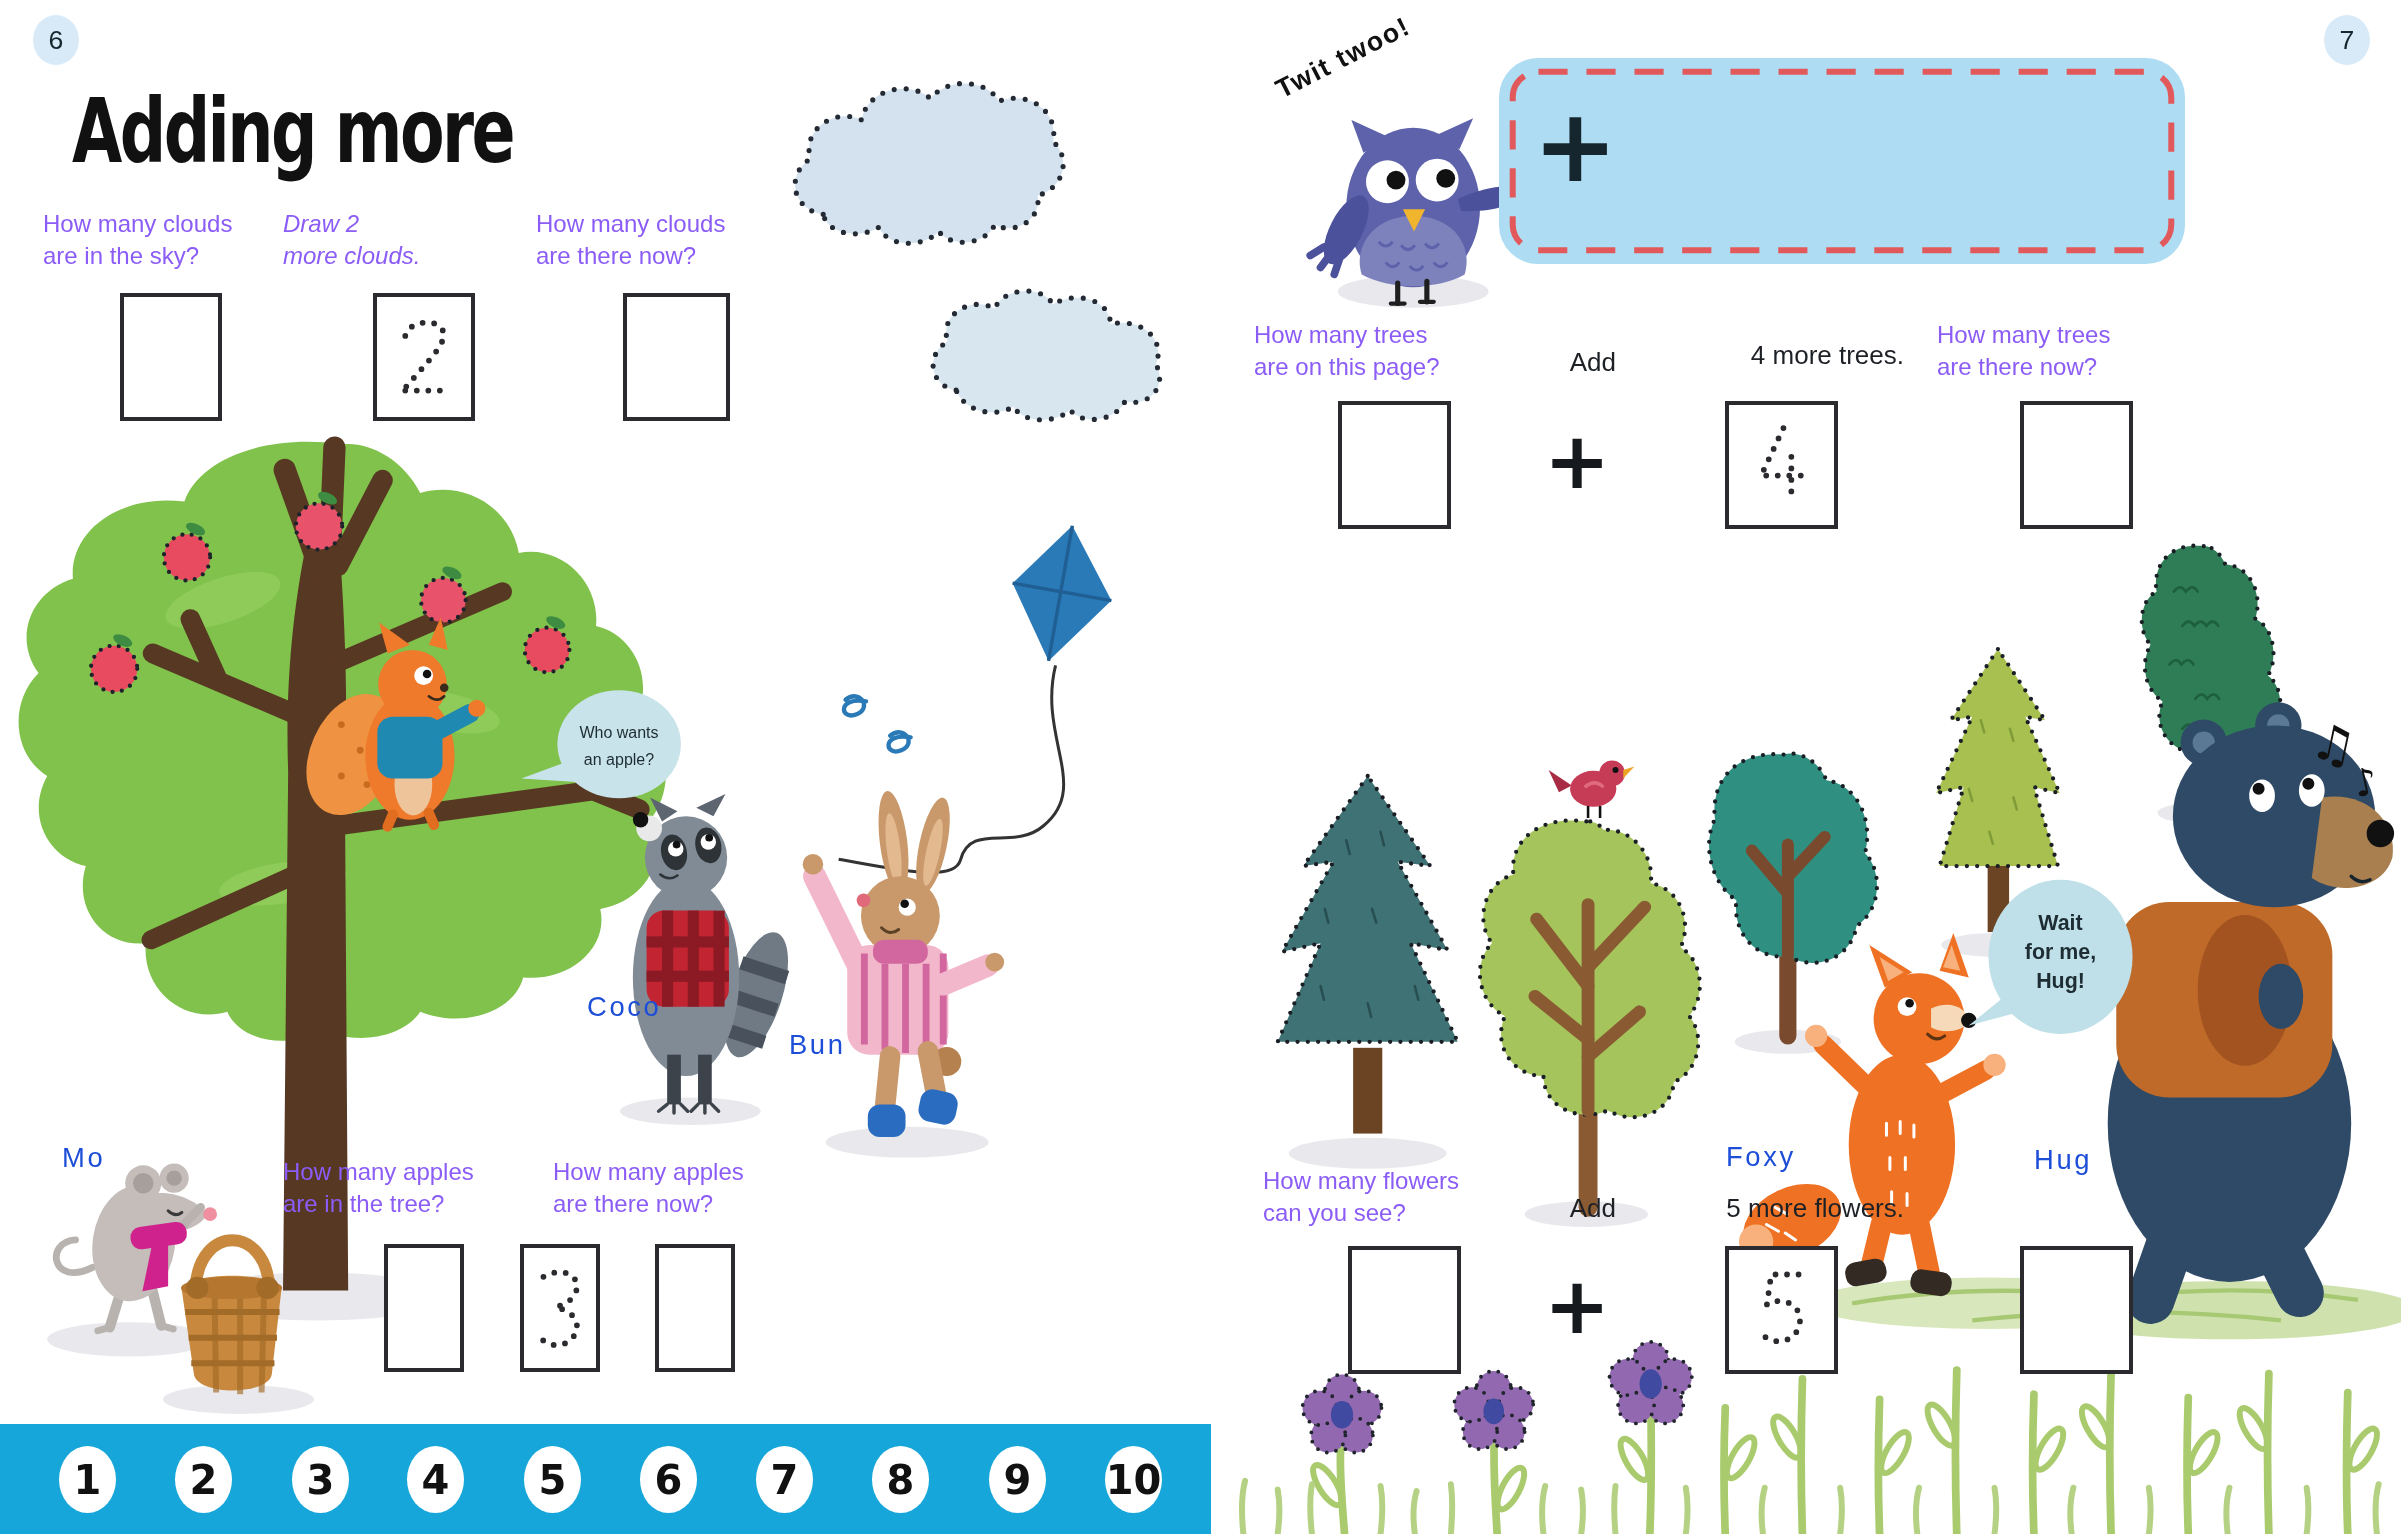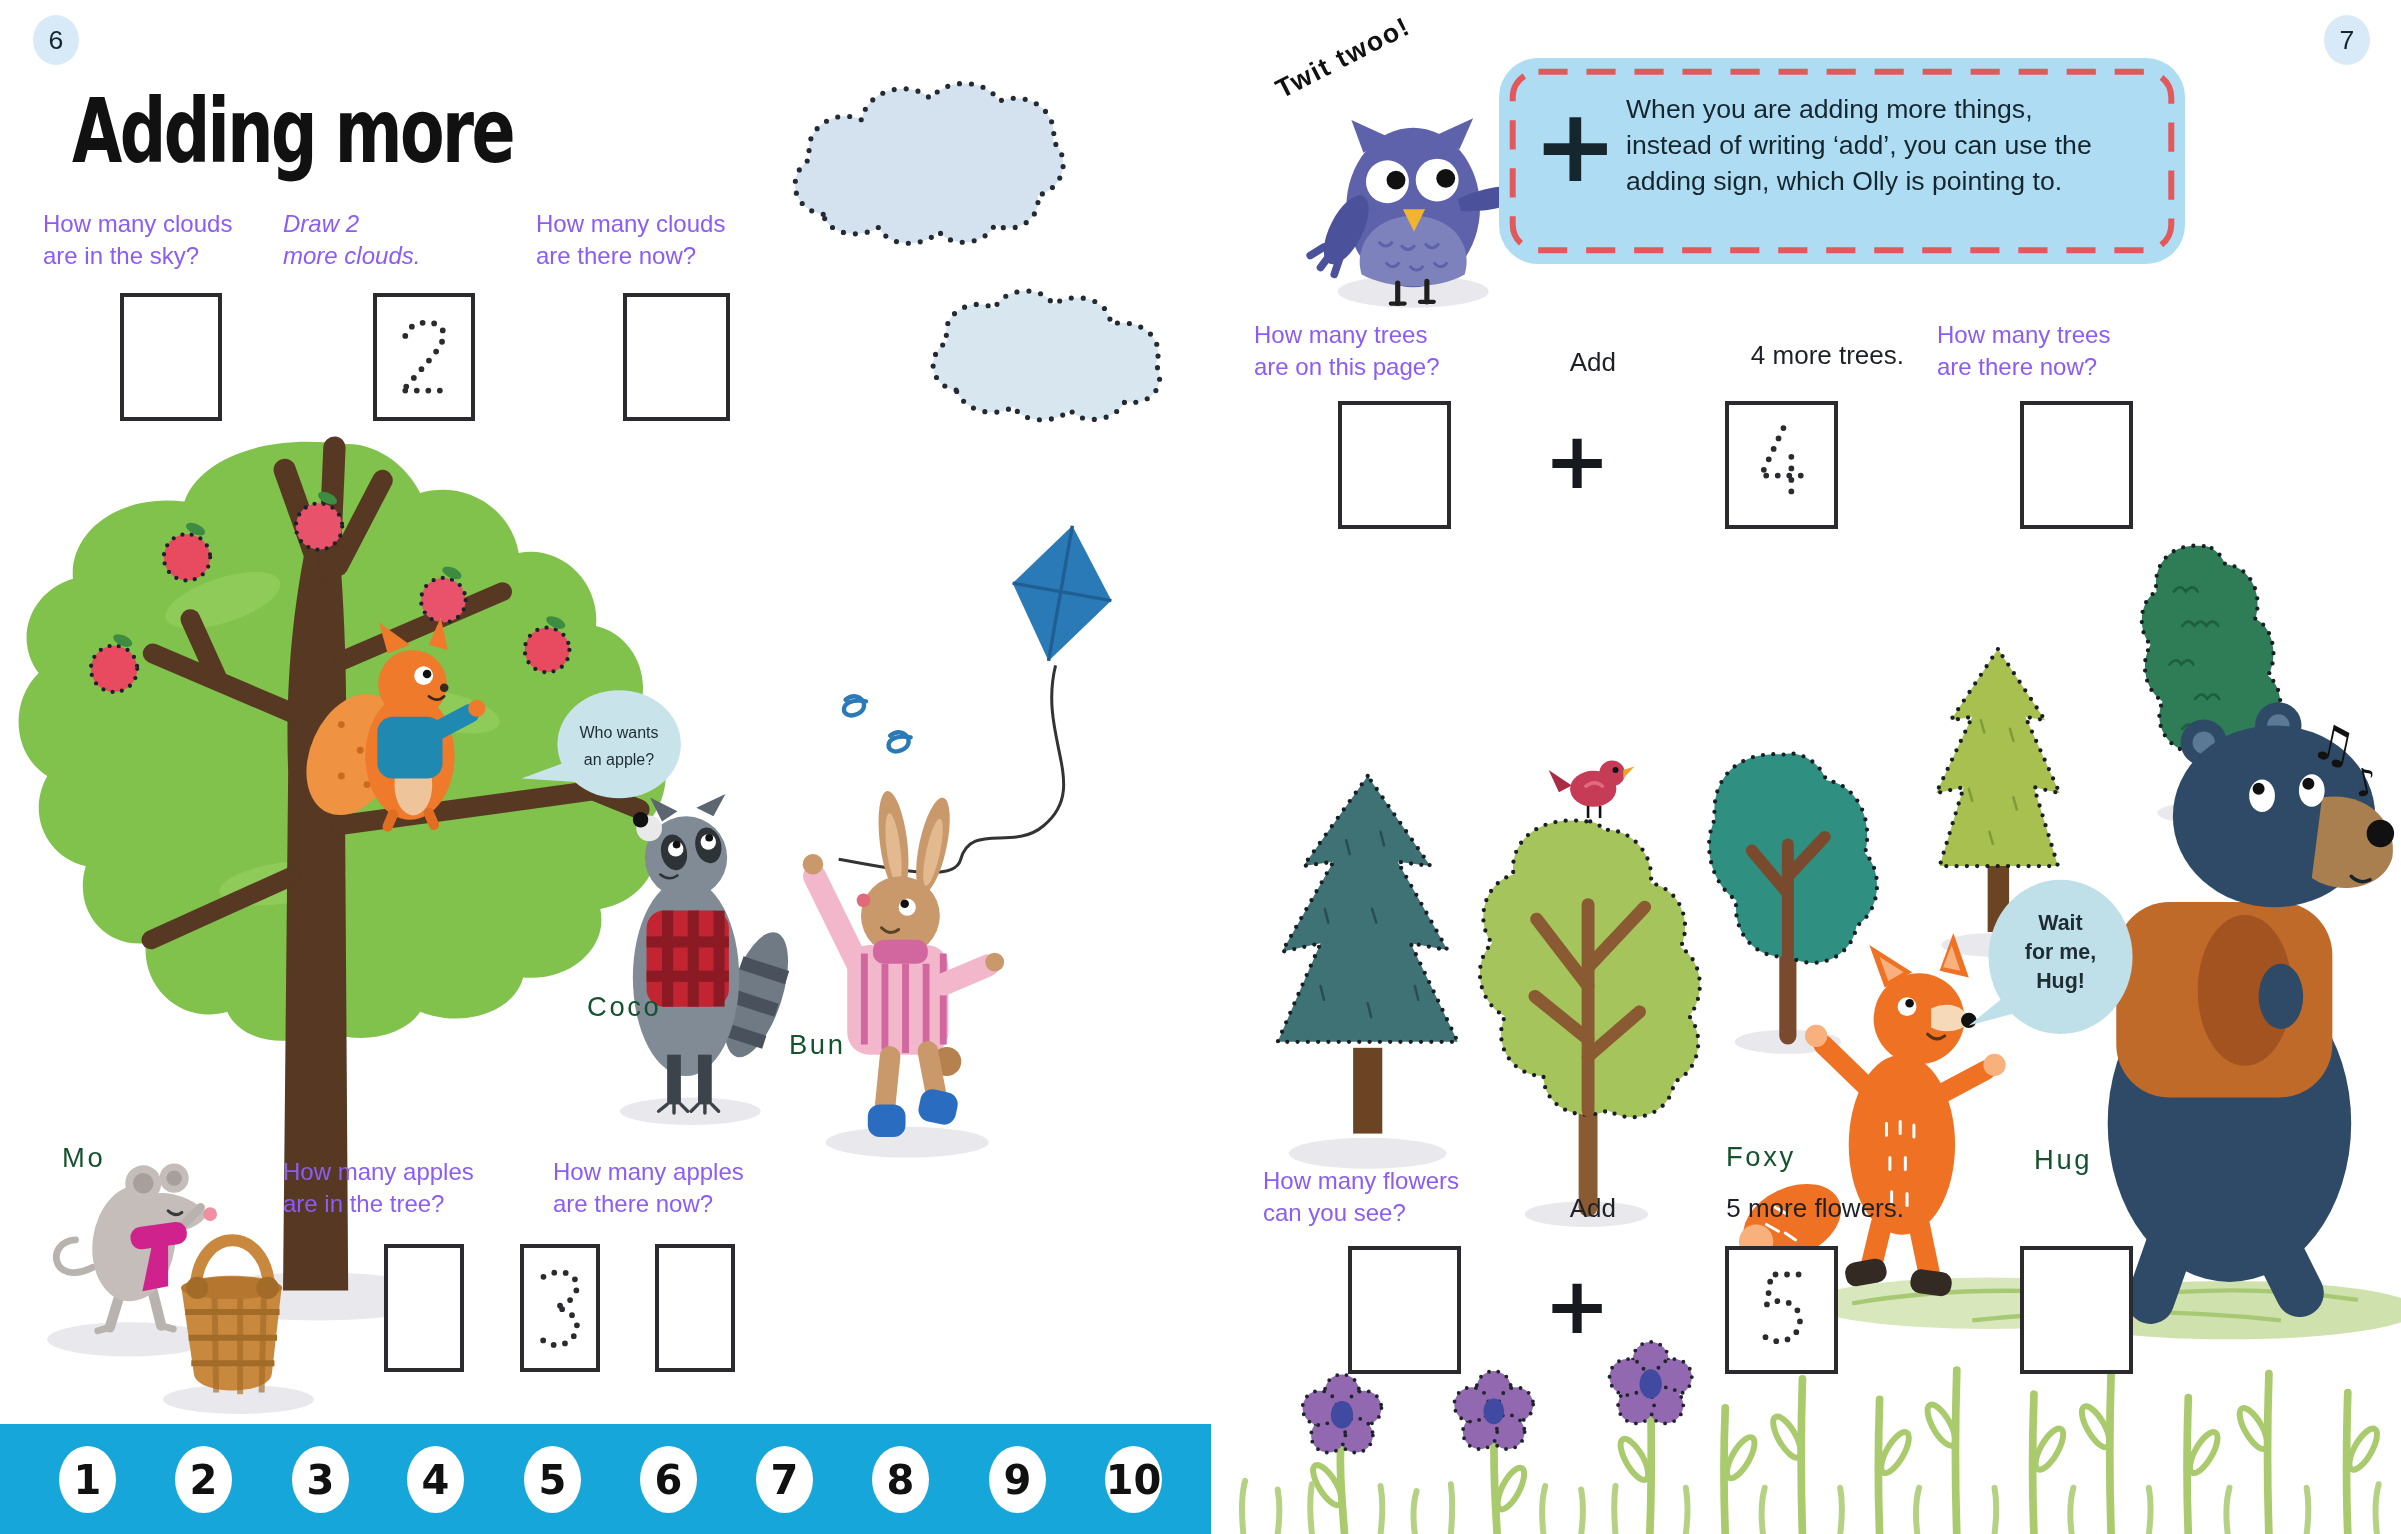--- a/index.html
+++ b/index.html
@@ -22,21 +22,21 @@
   .infodash{position:absolute;left:0;top:0;width:100%;height:100%;}
   .infoplus{position:absolute;z-index:3;left:1533px;top:96px;font-size:101px;font-weight:bold;
             color:#16262e;font-family:"DejaVu Sans",sans-serif;line-height:101px;}
   .infotext{position:absolute;z-index:3;left:1626px;top:91px;width:540px;
             font-size:26.6px;line-height:36px;color:#16262e;}
   .band{position:absolute;z-index:2;left:0;top:1424px;width:1211px;height:111px;background:#17a6d9;}
   .bandnum{position:absolute;z-index:3;width:57px;height:67px;border-radius:50%;background:#fff;
            display:flex;align-items:center;justify-content:center;font-size:40px;font-weight:bold;
            color:#111;font-family:"DejaVu Sans",sans-serif;}
   .bubtxt{position:absolute;z-index:3;text-align:center;color:#1d2d33;font-size:16px;line-height:26.6px;}
-  .namelab{position:absolute;z-index:3;font-size:27.4px;letter-spacing:2.6px;color:#14532d;}
+  .namelab{position:absolute;z-index:3;font-size:27.4px;letter-spacing:2.6px;color:#1d4ed8;}
   .twit{position:absolute;z-index:3;left:1285px;top:74px;width:197px;font-size:26.6px;font-weight:bold;
         letter-spacing:1.7px;color:#111;transform:rotate(-27deg);transform-origin:left bottom;}
   .digit-svg{width:72px;height:99px;}
 </style>
 </head>
 <body>
 
 <div class="canvas">
 
 <svg class="art" width="2401" height="1534" viewBox="0 0 2800 1789">
@@ -510,25 +510,20 @@
 <div class="band" id="number-band"></div>
 
 <div class="twit">Twit twoo!</div>
 
 <div class="infobox">
   <svg class="infodash" viewBox="0 0 800 240">
     <rect x="16" y="16" width="768" height="208" rx="30" fill="none" stroke="#e2595c" stroke-width="7" stroke-dasharray="34 22"></rect>
   </svg>
 </div>
 <div class="infoplus">+</div>
-<div class="infotext">
-  <div>When you are adding more things,</div>
-  <div>instead of writing ‘add’, you can use the</div>
-  <div>adding sign, which Olly is pointing to.</div>
-</div>
 
 <div class="q" style="left:1254px;top:319px;">
   <div>How many trees</div>
   <div>are on this page?</div>
 </div>
 <div class="qs" style="left:1539px;top:347px;width:77px;">Add</div>
 <div class="qs" style="left:1647px;top:340px;width:257px;">4 more trees.</div>
 <div class="q" style="left:1937px;top:319px;">
   <div>How many trees</div>
   <div>are there now?</div>

